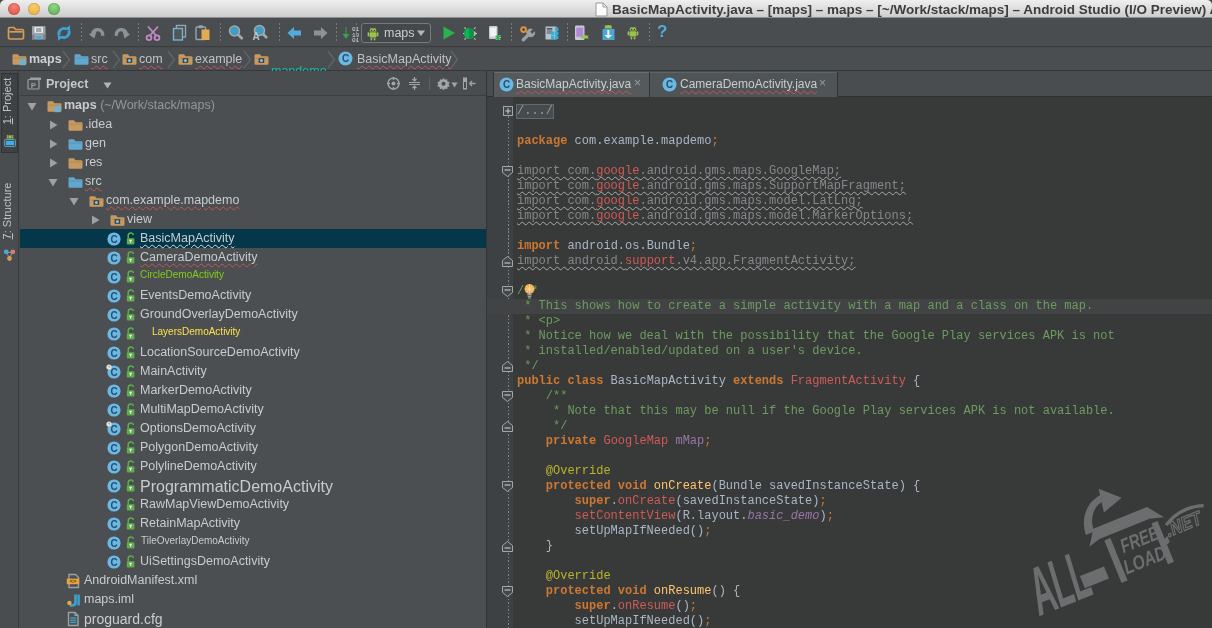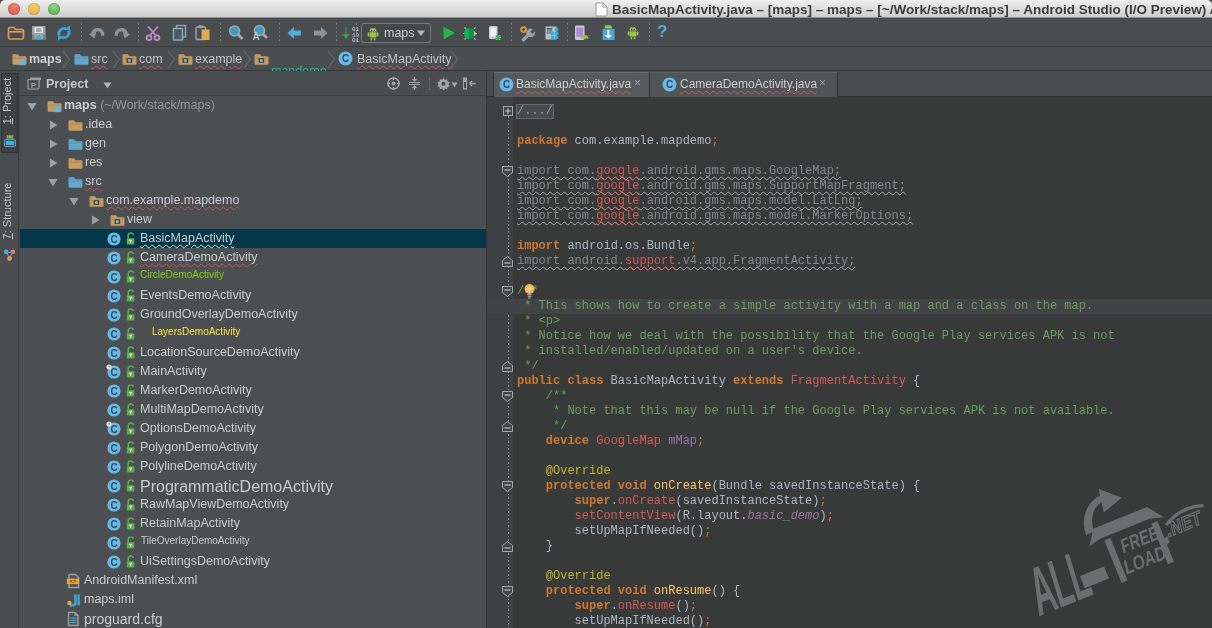--- a/index.html
+++ b/index.html
@@ -1,19 +1,19 @@
 <!DOCTYPE html>
 <html><head><meta charset="utf-8"><style>
 *{margin:0;padding:0;box-sizing:border-box}
 html,body{width:1212px;height:628px;overflow:hidden;background:#4a4a4a;font-family:"Liberation Sans",sans-serif;}
 .abs{position:absolute}
 pre{font-family:"Liberation Mono",monospace;font-size:12px;line-height:15px;}
 .k{color:#cc7832;font-weight:bold}.p{color:#a9b7c6}.g{color:#84888c}.r{color:#cf5b56}.c{color:#6c9c5f}.a{color:#bbb529}.m{color:#ffc66d}.f{color:#9876aa;font-style:italic}.fd{color:#9876aa}.s{color:#cc7832}
 .wavg{text-decoration:underline;text-decoration-style:wavy;text-decoration-color:#a7aaa7;text-decoration-thickness:1px;text-underline-offset:2px;}
-.wavr{text-decoration:underline;text-decoration-style:wavy;text-decoration-color:#cf5b56;text-decoration-thickness:1px;text-underline-offset:2px;}
+.wavr{text-decoration-style:wavy;text-decoration-color:#cf5b56;text-decoration-thickness:1px;text-underline-offset:2px;}
 .wavred{text-decoration:underline wavy #c75450 1px;text-underline-offset:2px;}
 .wavwhite{text-decoration:underline wavy #d8dadb 1px;text-underline-offset:2px;}
 </style></head><body>
 <div class="abs" style="left:0;top:0;width:1212px;height:18px;background:linear-gradient(#efefef,#cdcdcd);border-radius:5px 5px 0 0;border-bottom:1px solid #8f8f8f">
 <div class="abs" style="left:7.5px;top:3px;width:12px;height:12px;border-radius:6px;background:radial-gradient(circle at 50% 30%,#f08579,#dd4c41);box-shadow:inset 0 0 1px rgba(0,0,0,.45)"></div>
 <div class="abs" style="left:27.5px;top:3px;width:12px;height:12px;border-radius:6px;background:radial-gradient(circle at 50% 30%,#f6cd6a,#e9ab3b);box-shadow:inset 0 0 1px rgba(0,0,0,.45)"></div>
 <div class="abs" style="left:47.5px;top:3px;width:12px;height:12px;border-radius:6px;background:radial-gradient(circle at 50% 30%,#91d788,#52a945);box-shadow:inset 0 0 1px rgba(0,0,0,.45)"></div>
 <svg class="abs" style="left:594px;top:2px" width="14" height="15" viewBox="0 0 14 15">
       <path d="M2 1 h7 l4 4 v9 h-11 z" fill="#fdfdfd" stroke="#9a9a9a"></path>
       <path d="M9 1 v4 h4" fill="none" stroke="#9a9a9a"></path>
@@ -657,21 +657,21 @@
 <span class="c">/**</span>
 <span class="c"> * This shows how to create a simple activity with a map and a class on the map.</span>
 <span class="c"> * &lt;p&gt;</span>
 <span class="c"> * Notice how we deal with the possibility that the Google Play services APK is not</span>
 <span class="c"> * installed/enabled/updated on a user's device.</span>
 <span class="c"> */</span>
 <span class="k">public class</span><span class="p"> BasicMapActivity </span><span class="k">extends</span><span class="r"> FragmentActivity</span><span class="p"> {</span>
 <span class="c">    /**</span>
 <span class="c">     * Note that this may be null if the Google Play services APK is not available.</span>
 <span class="c">     */</span>
-    <span class="k">device</span><span class="r"> GoogleMap</span><span class="fd"> mMap</span><span class="s">;</span>
+    <span class="k">private</span><span class="r"> GoogleMap</span><span class="fd"> mMap</span><span class="s">;</span>
  
     <span class="a">@Override</span>
     <span class="k">protected void</span><span class="m"> onCreate</span><span class="p">(Bundle savedInstanceState) {</span>
         <span class="k">super</span><span class="p">.</span><span class="r">onCreate</span><span class="p">(savedInstanceState)</span><span class="s">;</span>
         <span class="r">setContentView</span><span class="p">(R.layout.</span><span class="f">basic_demo</span><span class="p">)</span><span class="s">;</span>
         <span class="p">setUpMapIfNeeded()</span><span class="s">;</span>
     <span class="p">}</span>
  
     <span class="a">@Override</span>
     <span class="k">protected void</span><span class="m"> onResume</span><span class="p">() {</span>

